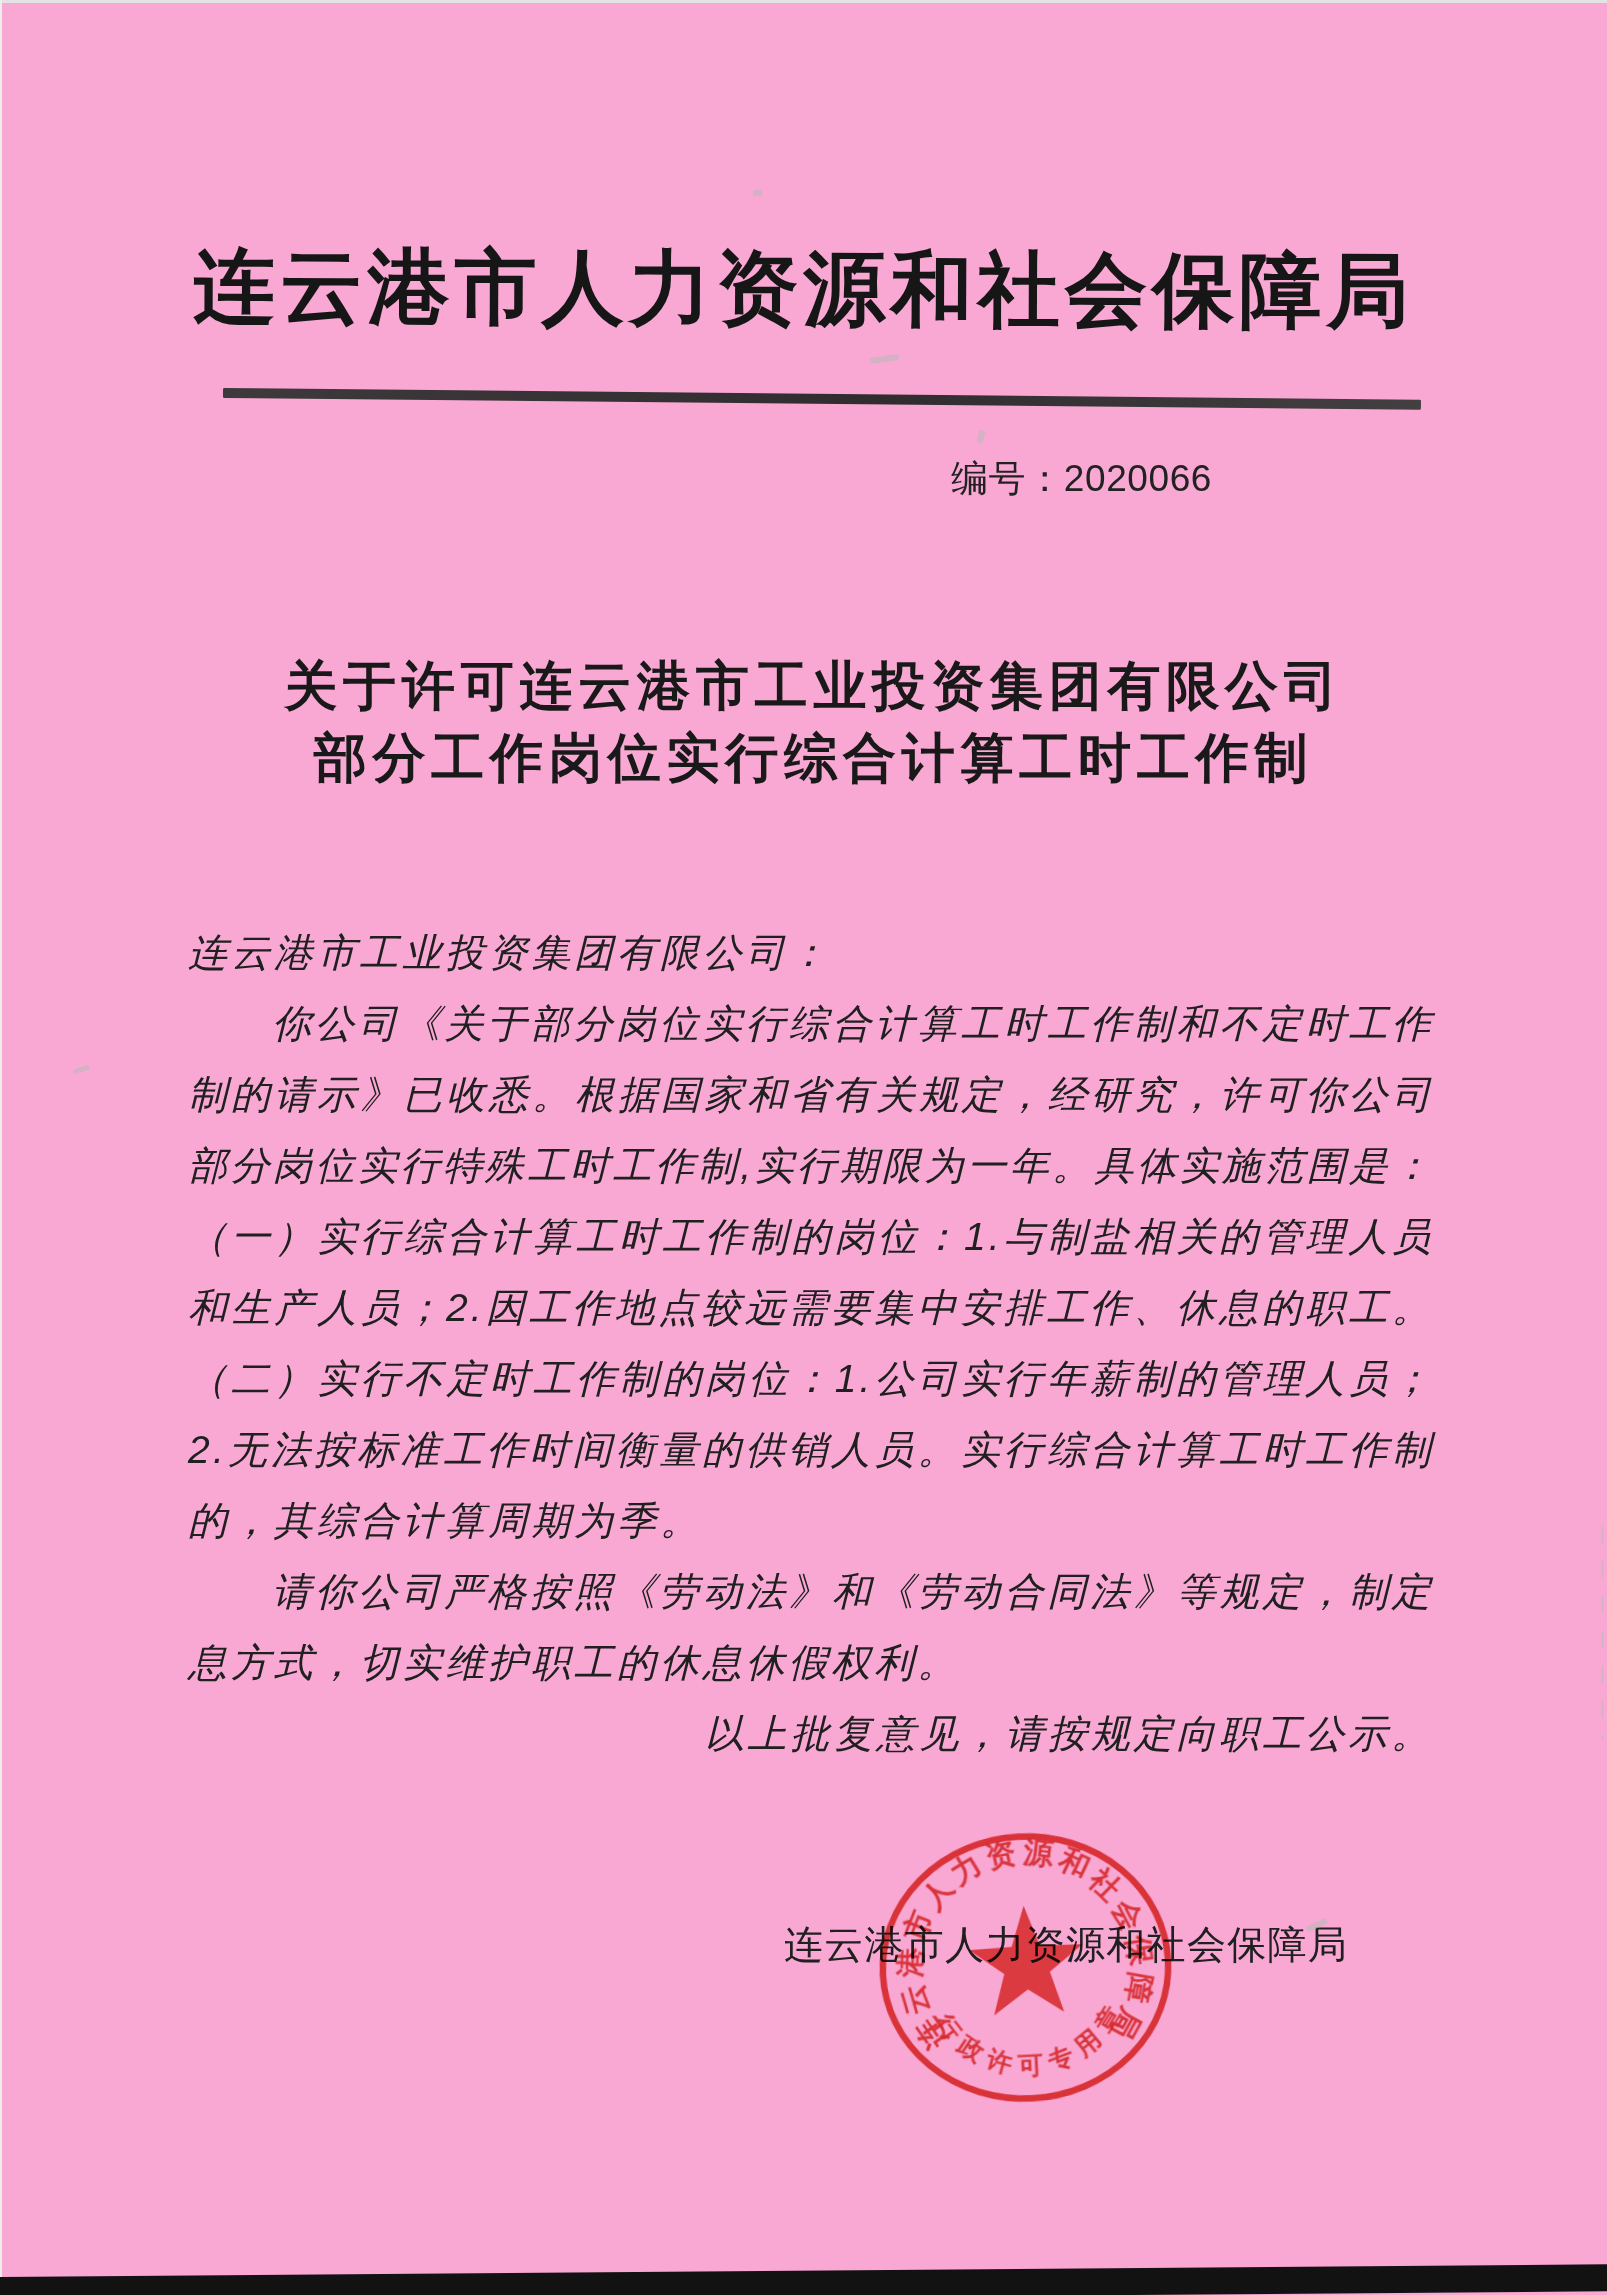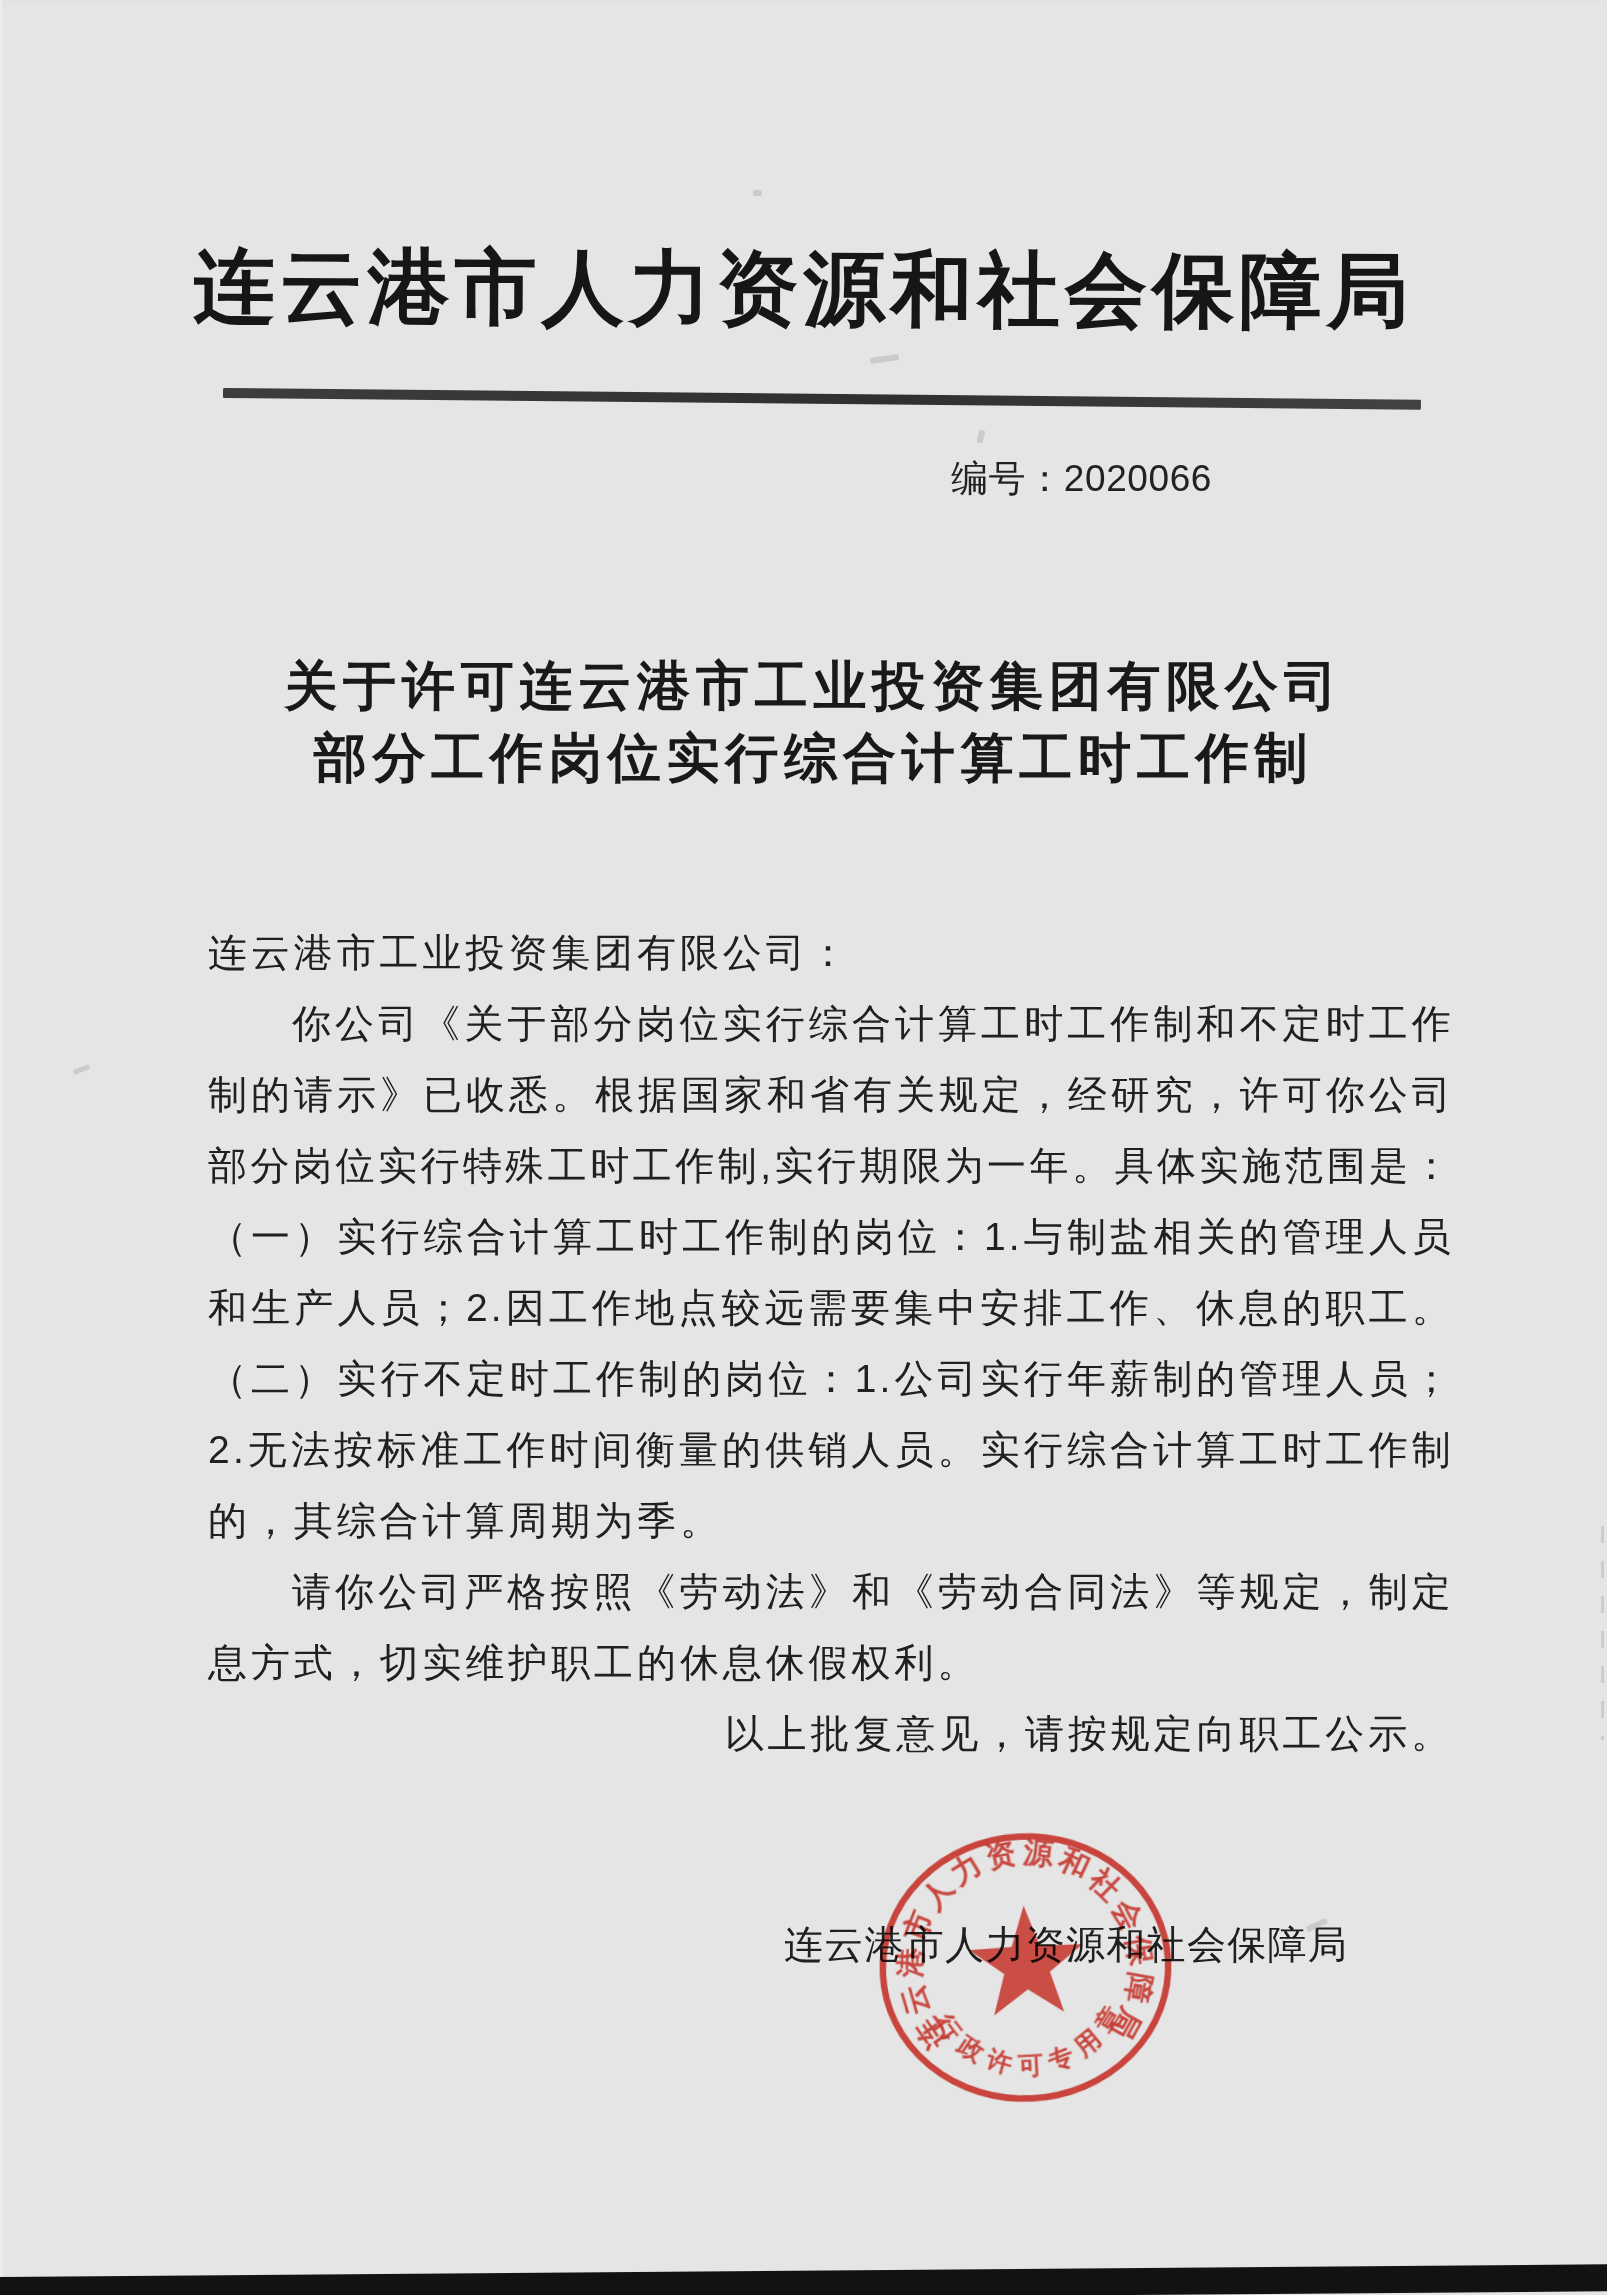--- a/index.html
+++ b/index.html
@@ -1,19 +1,19 @@
 <!DOCTYPE html>
 <html style="font-size:10.4px"><head>
 <meta charset="utf-8">
 <style>
   html,body{margin:0;padding:0;background:#888;}
   .page{
     position:relative;
     width:1607px;height:2295px;
-    background:#e5e5e5;
+    background:#f9a8d4;
     overflow:hidden;
     font-family:"Liberation Sans","DejaVu Sans",sans-serif;
     color:#1d1d1d;
   }
   
   .edge-top{position:absolute;left:0;top:0;width:1607px;height:2.6px;background:#e3e3e3;}
   .edge-left{position:absolute;left:0;top:0;width:1.9px;height:2295px;background:#ededec;}
   .edge-right-dashes{
     position:absolute;right:2.6px;top:1526px;width:3.9px;height:214px;opacity:.65;
     background:repeating-linear-gradient(#bfbfbf 0 17px, transparent 17px 35px);
@@ -44,22 +44,22 @@
     font-size:37px;letter-spacing:0.6px;color:#222;white-space:nowrap;
   }
   .doc-title{
     position:absolute;left:19.5px;top:650px;width:1588px;text-align:center;font-family:Liberation Serif, serif;
   }
   .doc-title .t-line{
     height:72px;line-height:72px;font-size:53px;font-weight:700;
     letter-spacing:5.8px;color:#191919;white-space:nowrap;
   }
   .body-text{
-    position:absolute;left:208px;top:917px;width:1246px;
-    font-size:39px;color:#202020;font-weight:500;
+    position:absolute;left:188px;top:917px;width:1246px;
+    font-size:39px;color:#202020;font-weight:500;font-style:italic;
   }
   .ln{height:71px;line-height:71px;letter-spacing:3.9px;white-space:nowrap;}
   .ln.j{white-space:normal;text-align:justify;text-align-last:justify;letter-spacing:3.2px;}
   .ln.indent{padding-left:84px;text-align:right;}
   .ln.indent.j{width:1162px;}
 
   .signature{
     position:absolute;left:761px;top:1909px;width:610px;text-align:center;
     font-size:39px;color:#202020;font-weight:500;
   }

